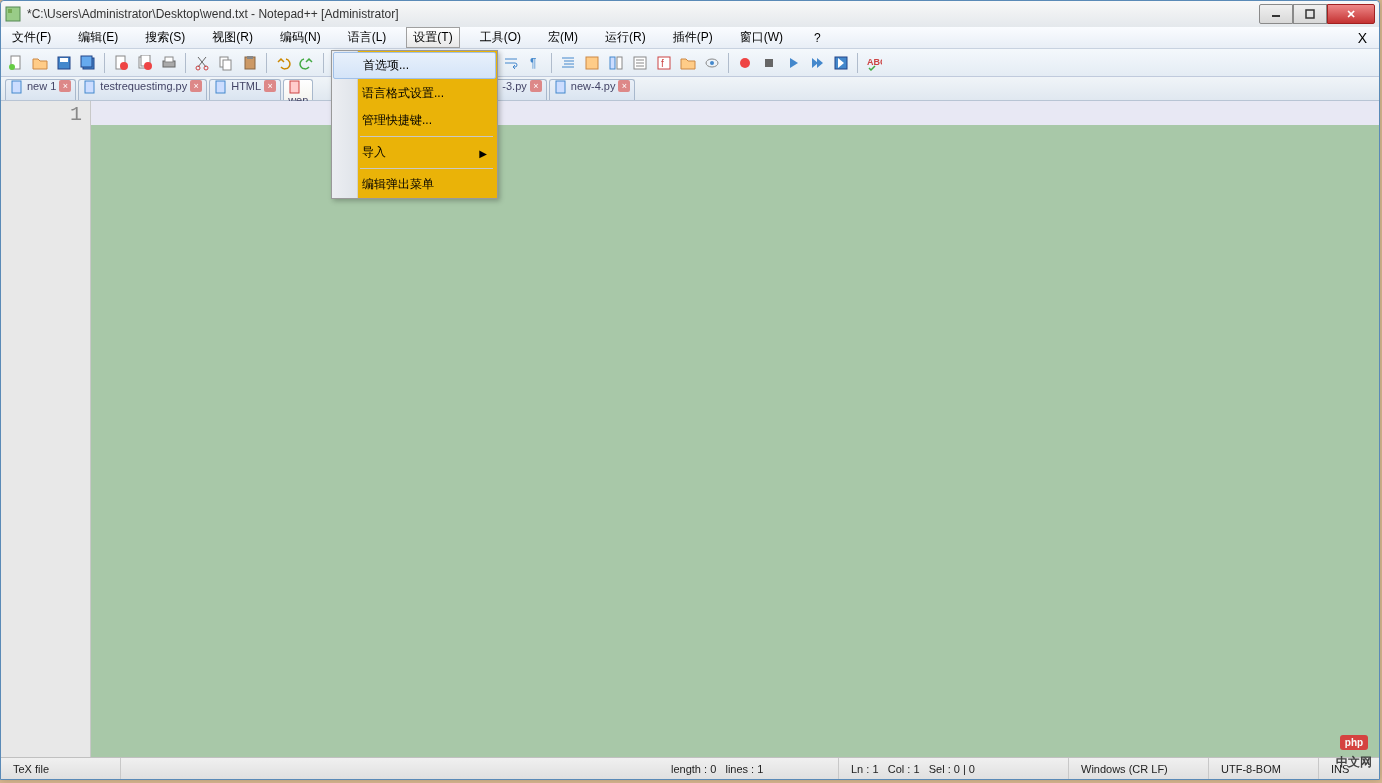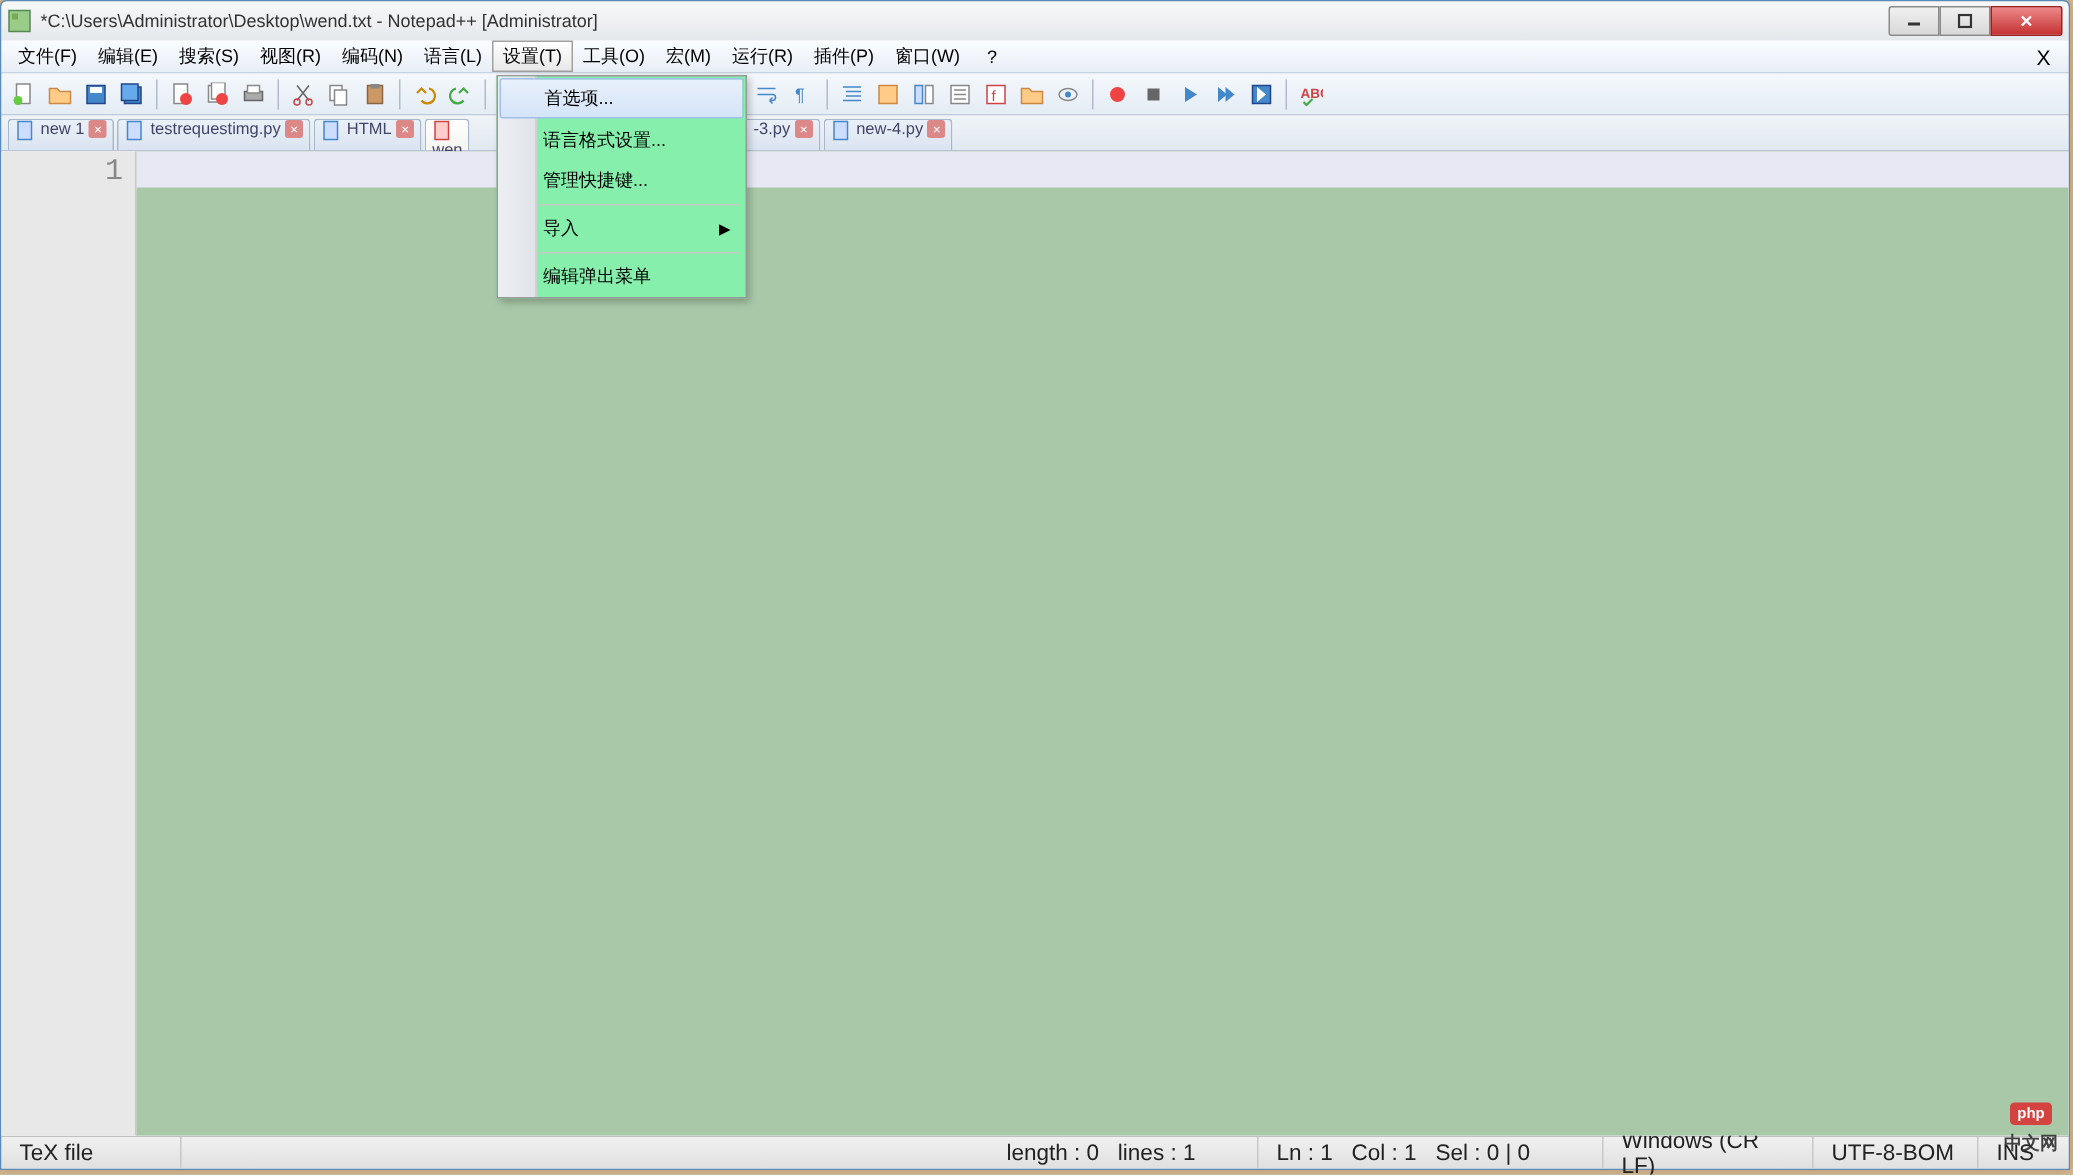--- a/index.html
+++ b/index.html
@@ -8,21 +8,21 @@
 .window { position: absolute; top: 0; left: 0; width: 1380px; height: 780px; background: #f0f0f0; border: 1px solid #5a8ab7; border-radius: 4px 4px 0 0; box-shadow: 0 0 8px rgba(0,0,0,0.2); display: flex; flex-direction: column; }
 
 .titlebar { height: 26px; background: linear-gradient(to bottom, #f8f8f8, #e4e8ec); display: flex; align-items: center; padding: 4px 4px; border-radius: 4px 4px 0 0; }
 .titlebar .app-icon { width: 16px; height: 16px; margin-right: 6px; display: inline-flex; align-items: center; justify-content: center; }
 .titlebar .title-text { font-size: 12px; color: #333; flex: 1; }
 .window-controls { display: flex; gap: 0; }
 .window-controls .ctrl { width: 34px; height: 20px; border: 1px solid #8a8a8a; background: linear-gradient(to bottom, #f0f0f0, #d8d8d8); display: flex; align-items: center; justify-content: center; font-size: 11px; cursor: pointer; }
 .window-controls .ctrl.min { border-radius: 2px 0 0 2px; }
 .window-controls .ctrl.close { background: linear-gradient(to bottom, #e88, #c43232); color: #fff; border-radius: 0 2px 2px 0; border-color: #a02020; width: 48px; font-weight: bold; }
 
-.menubar { height: 22px; background: linear-gradient(to bottom, #fafcff, #e8eef6); border-bottom: 1px solid #c8d2e0; display: flex; align-items: center; padding: 0 4px; font-size: 12px; }
+.menubar { height: 22px; background: linear-gradient(to bottom, #fafcff, #e8eef6); border-bottom: 1px solid #c8d2e0; display: flex; align-items: center; padding: 0 4px; font-size: 12px; gap: 13px; }
 .menubar .menu-item { padding: 2px 7px; cursor: pointer; }
 .menubar .menu-item.active { background: linear-gradient(to bottom, #fff, #e8e8e8); border: 1px solid #a0a0a0; padding: 1px 6px; }
 .menubar .help { margin-left: 4px; }
 .menubar .x-close { margin-left: auto; padding: 2px 8px; font-size: 14px; cursor: pointer; }
 
 .toolbar { height: 28px; background: linear-gradient(to bottom, #f4f8fc, #e4ecf4); border-bottom: 1px solid #c0cadc; display: flex; align-items: center; padding: 0 4px; gap: 2px; }
 .toolbar .tb-btn { width: 22px; height: 22px; display: flex; align-items: center; justify-content: center; cursor: pointer; border-radius: 2px; }
 .toolbar .sep { width: 1px; height: 20px; background: #b0bccc; margin: 0 3px; }
 .toolbar svg { width: 16px; height: 16px; }
 
@@ -31,28 +31,28 @@
 .tab.active { background: linear-gradient(to bottom, #fff, #f4f4f0); flex-direction: column; }
 .tab .tab-icon { width: 14px; height: 14px; margin-right: 3px; display: flex; align-items: center; justify-content: center; }
 .tab .tab-close { width: 12px; height: 12px; margin-left: 3px; background: #d88; border-radius: 2px; display: flex; align-items: center; justify-content: center; color: #fff; font-size: 9px; line-height: 1; }
 
 .editor-area { flex: 1; display: flex; background: #fff; position: relative; }
 .gutter { width: 90px; background: #e8e8e8; border-right: 1px solid #c8c8c8; text-align: right; padding: 2px 8px 0 0; }
 .gutter .line-no { color: #888; font-family: "Courier New", monospace; font-size: 20px; }
 .text-area { flex: 1; background: #a8c8a8; position: relative; }
 .text-area .current-line { background: #e8e8f4; height: 24px; }
 
-.dropdown { position: absolute; top: 50px; left: 331px; width: 167px; background: #86efac; border: 1px solid #999; box-shadow: 2px 2px 5px rgba(0,0,0,0.25); z-index: 100; }
+.dropdown { position: absolute; top: 50px; left: 331px; width: 167px; background: #eab308; border: 1px solid #999; box-shadow: 2px 2px 5px rgba(0,0,0,0.25); z-index: 100; }
 .dropdown .dd-item { padding: 5px 30px 5px 30px; font-size: 12px; cursor: pointer; position: relative; }
 .dropdown .dd-item.highlighted { background: linear-gradient(to bottom, #e8f0fb, #d4e4f8); border: 1px solid #a0c0e8; margin: 1px; padding: 4px 29px 4px 29px; border-radius: 2px; }
 .dropdown .dd-sep { height: 1px; background: #c8c8c8; margin: 2px 4px 2px 28px; }
 .dropdown .dd-item .arrow { position: absolute; right: 10px; top: 50%; transform: translateY(-50%); font-size: 10px; }
 .dropdown .icon-strip { position: absolute; left: 0; top: 0; bottom: 0; width: 26px; background: linear-gradient(to right, #eceef2, #e0e4ea); border-right: 1px solid #d0d0d0; }
 
-.statusbar { height: 22px; background: linear-gradient(to bottom, #f0f0f0, #e0e0e0); border-top: 1px solid #c0c0c0; display: flex; align-items: center; font-size: 15px; color: #222; }
+.statusbar { height: 22px; background: linear-gradient(to bottom, #f0f0f0, #e0e0e0); border-top: 1px solid #c0c0c0; display: flex; align-items: center; font-size: 11px; color: #222; }
 .statusbar .sb-section { padding: 0 12px; border-right: 1px solid #c8c8c8; height: 100%; display: flex; align-items: center; }
 .statusbar .sb-section.first { width: 120px; }
 .statusbar .sb-spacer { flex: 1; }
 .statusbar .sb-section.wide { width: 180px; }
 
 .watermark { position: absolute; bottom: 12px; right: 10px; display: flex; align-items: center; gap: 4px; z-index: 200; opacity: 0.92; flex-direction: column; }
 .watermark .wm-badge { background: #d93838; color: #fff; font-size: 10px; font-weight: bold; padding: 2px 5px; border-radius: 3px; }
 .watermark .wm-text { color: #333; font-size: 12px; font-weight: bold; }
 </style>
 </head>

